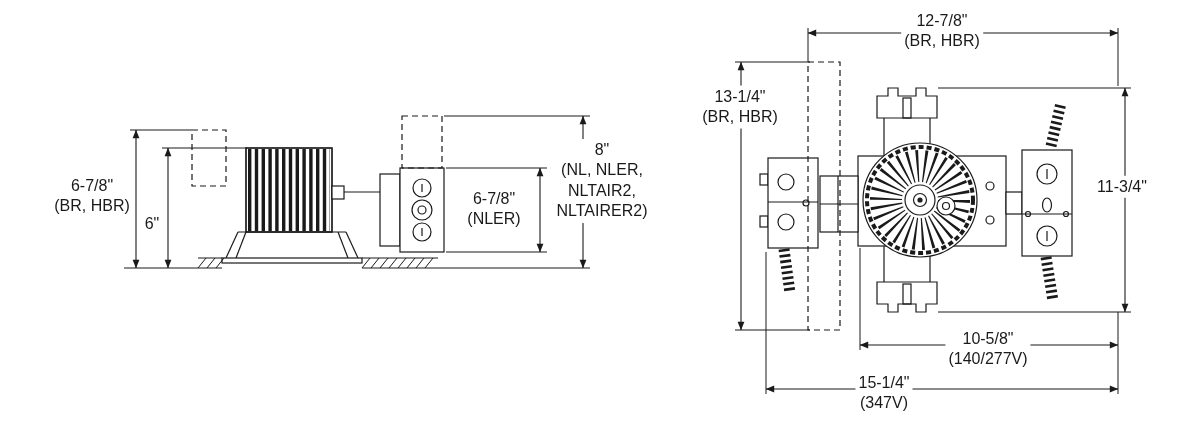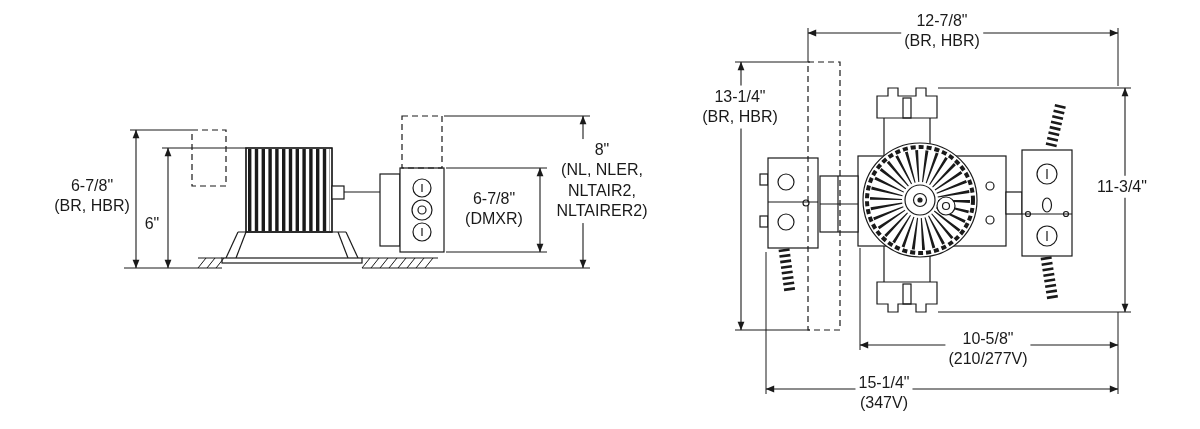--- a/index.html
+++ b/index.html
@@ -194,21 +194,21 @@
   <span>6-7/8"</span>
   <span>(BR, HBR)</span>
 </div>
 
 <div class="dim-label" style="left:152px;top:224px">
   <span>6"</span>
 </div>
 
 <div class="dim-label" style="left:494px;top:209px">
   <span>6-7/8"</span>
-  <span>(DMXR)</span>
+  <span>(NLER)</span>
 </div>
 
 <div class="dim-label" style="left:602px;top:181px">
   <span>8"</span>
   <span>(NL, NLER,</span>
   <span>NLTAIR2,</span>
   <span>NLTAIRER2)</span>
 </div>
 
 <div class="dim-label" style="left:942px;top:31px">
@@ -220,21 +220,21 @@
   <span>13-1/4"</span>
   <span>(BR, HBR)</span>
 </div>
 
 <div class="dim-label" style="left:1122px;top:187px">
   <span>11-3/4"</span>
 </div>
 
 <div class="dim-label" style="left:988px;top:349px">
   <span>10-5/8"</span>
-  <span>(210/277V)</span>
+  <span>(140/277V)</span>
 </div>
 
 <div class="dim-label" style="left:884px;top:393px">
   <span>15-1/4"</span>
   <span>(347V)</span>
 </div>
 
 </div>
 
 </body></html>

